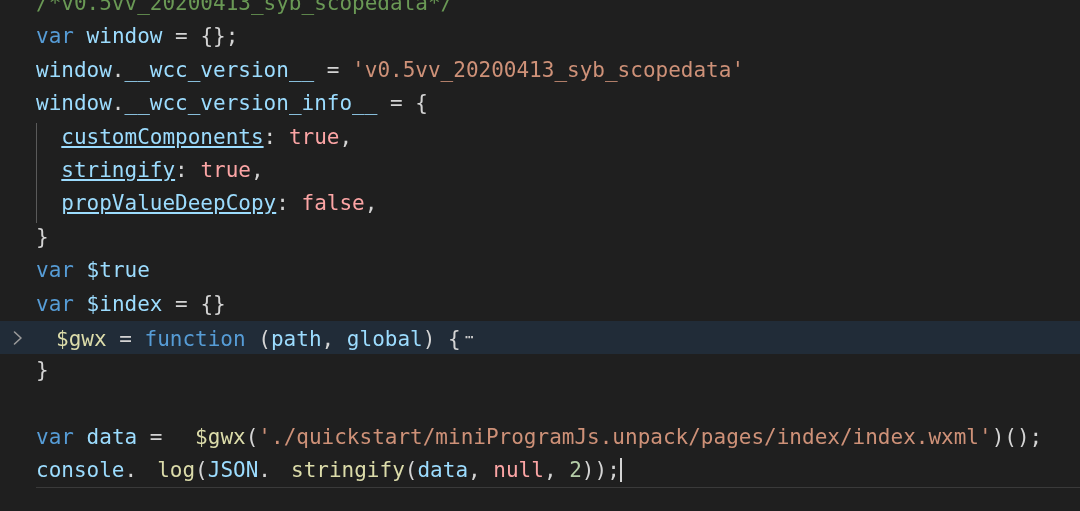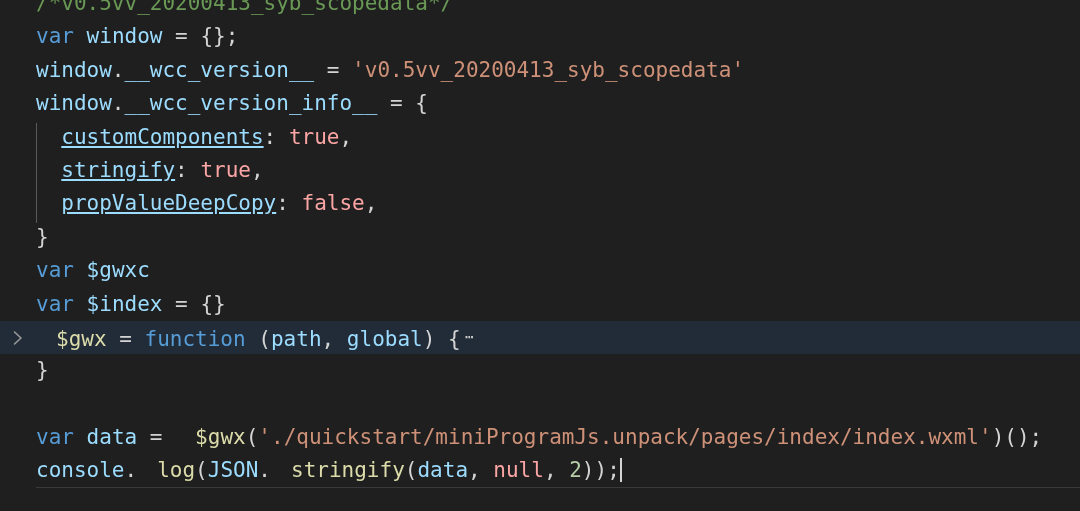--- a/index.html
+++ b/index.html
@@ -128,21 +128,21 @@
 <div id="editor">
   <div id="code-surface">
       <div class="code-line"><span class="line-content"><span class="t-comment">/*v0.5vv_20200413_syb_scopedata*/</span></span></div>
       <div class="code-line"><span class="line-content"><span class="t-keyword">var</span><span class="t-plain"> </span><span class="t-var">window</span><span class="t-plain"> = {};</span></span></div>
       <div class="code-line"><span class="line-content"><span class="t-var">window</span><span class="t-plain">.</span><span class="t-var">__wcc_version__</span><span class="t-plain"> = </span><span class="t-string">'v0.5vv_20200413_syb_scopedata'</span></span></div>
       <div class="code-line"><span class="line-content"><span class="t-var">window</span><span class="t-plain">.</span><span class="t-var">__wcc_version_info__</span><span class="t-plain"> = {</span></span></div>
       <div class="code-line"><span class="line-content"><span class="t-plain">  </span><span class="t-prop">customComponents</span><span class="t-plain">: </span><span class="t-const">true</span><span class="t-plain">,</span></span></div>
       <div class="code-line"><span class="line-content"><span class="t-plain">  </span><span class="t-prop">stringify</span><span class="t-plain">: </span><span class="t-const">true</span><span class="t-plain">,</span></span></div>
       <div class="code-line"><span class="line-content"><span class="t-plain">  </span><span class="t-prop">propValueDeepCopy</span><span class="t-plain">: </span><span class="t-const">false</span><span class="t-plain">,</span></span></div>
       <div class="code-line"><span class="line-content"><span class="t-plain">}</span></span></div>
-      <div class="code-line"><span class="line-content"><span class="t-keyword">var</span><span class="t-plain"> </span><span class="t-var">$gwxc</span></span></div>
+      <div class="code-line"><span class="line-content"><span class="t-keyword">var</span><span class="t-plain"> </span><span class="t-var">$true</span></span></div>
       <div class="code-line"><span class="line-content"><span class="t-keyword">var</span><span class="t-plain"> </span><span class="t-var">$index</span><span class="t-plain"> = {}</span></span></div>
       <div class="code-line folded"><span class="fold-chevron"><svg width="14" height="18" viewBox="0 0 14 18" aria-hidden="true">
             <path d="M3.5 3 L10 9 L3.5 15" fill="none" stroke="#9a9a9a" stroke-width="1.6" stroke-linecap="round" stroke-linejoin="round"></path>
           </svg></span><span class="line-content"><span class="t-func">$gwx</span><span class="t-plain"> = </span><span class="t-keyword">function</span><span class="t-plain"> (</span><span class="t-var">path</span><span class="t-plain">, </span><span class="t-var">global</span><span class="t-plain">) {</span><span class="fold-dots">⋯</span></span></div>
       <div class="code-line"><span class="line-content"><span class="t-plain">}</span></span></div>
       <div class="code-line"><span class="line-content"></span></div>
       <div class="code-line"><span class="line-content"><span class="t-keyword">var</span><span class="t-plain"> </span><span class="t-var">data</span><span class="t-plain"> = </span><span class="t-func">$gwx</span><span class="t-plain">(</span><span class="t-string">'./quickstart/miniProgramJs.unpack/pages/index/index.wxml'</span><span class="t-plain">)();</span></span></div>
       <div class="code-line"><span class="line-content"><span class="t-var">console</span><span class="t-plain">.</span><span class="t-func">log</span><span class="t-plain">(</span><span class="t-var">JSON</span><span class="t-plain">.</span><span class="t-func">stringify</span><span class="t-plain">(</span><span class="t-var">data</span><span class="t-plain">, </span><span class="t-const">null</span><span class="t-plain">, </span><span class="t-number">2</span><span class="t-plain">));</span><span class="cursor"></span></span></div>
       <div class="indent-guide" style="left: 36px; top: 135.6px; height: 100.2px;"></div>
     </div>

